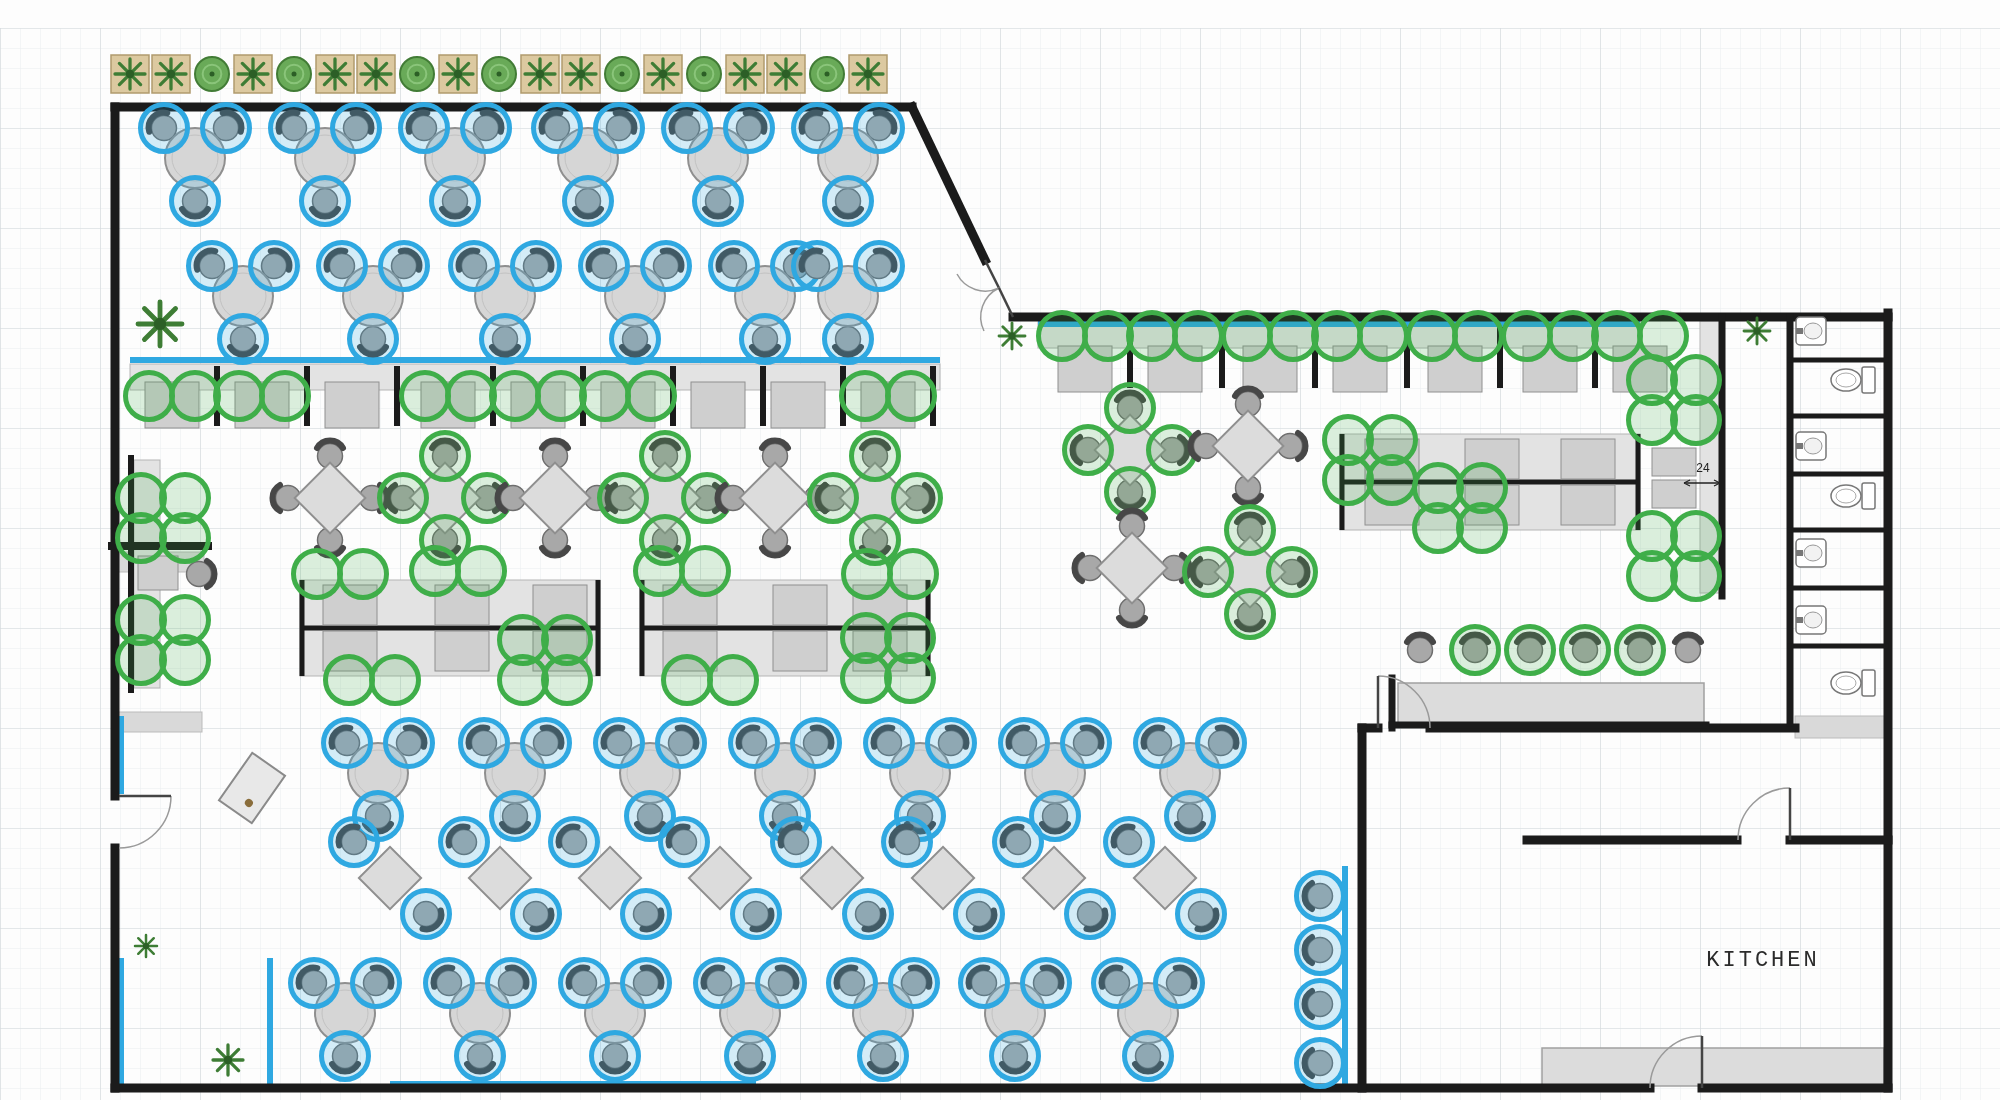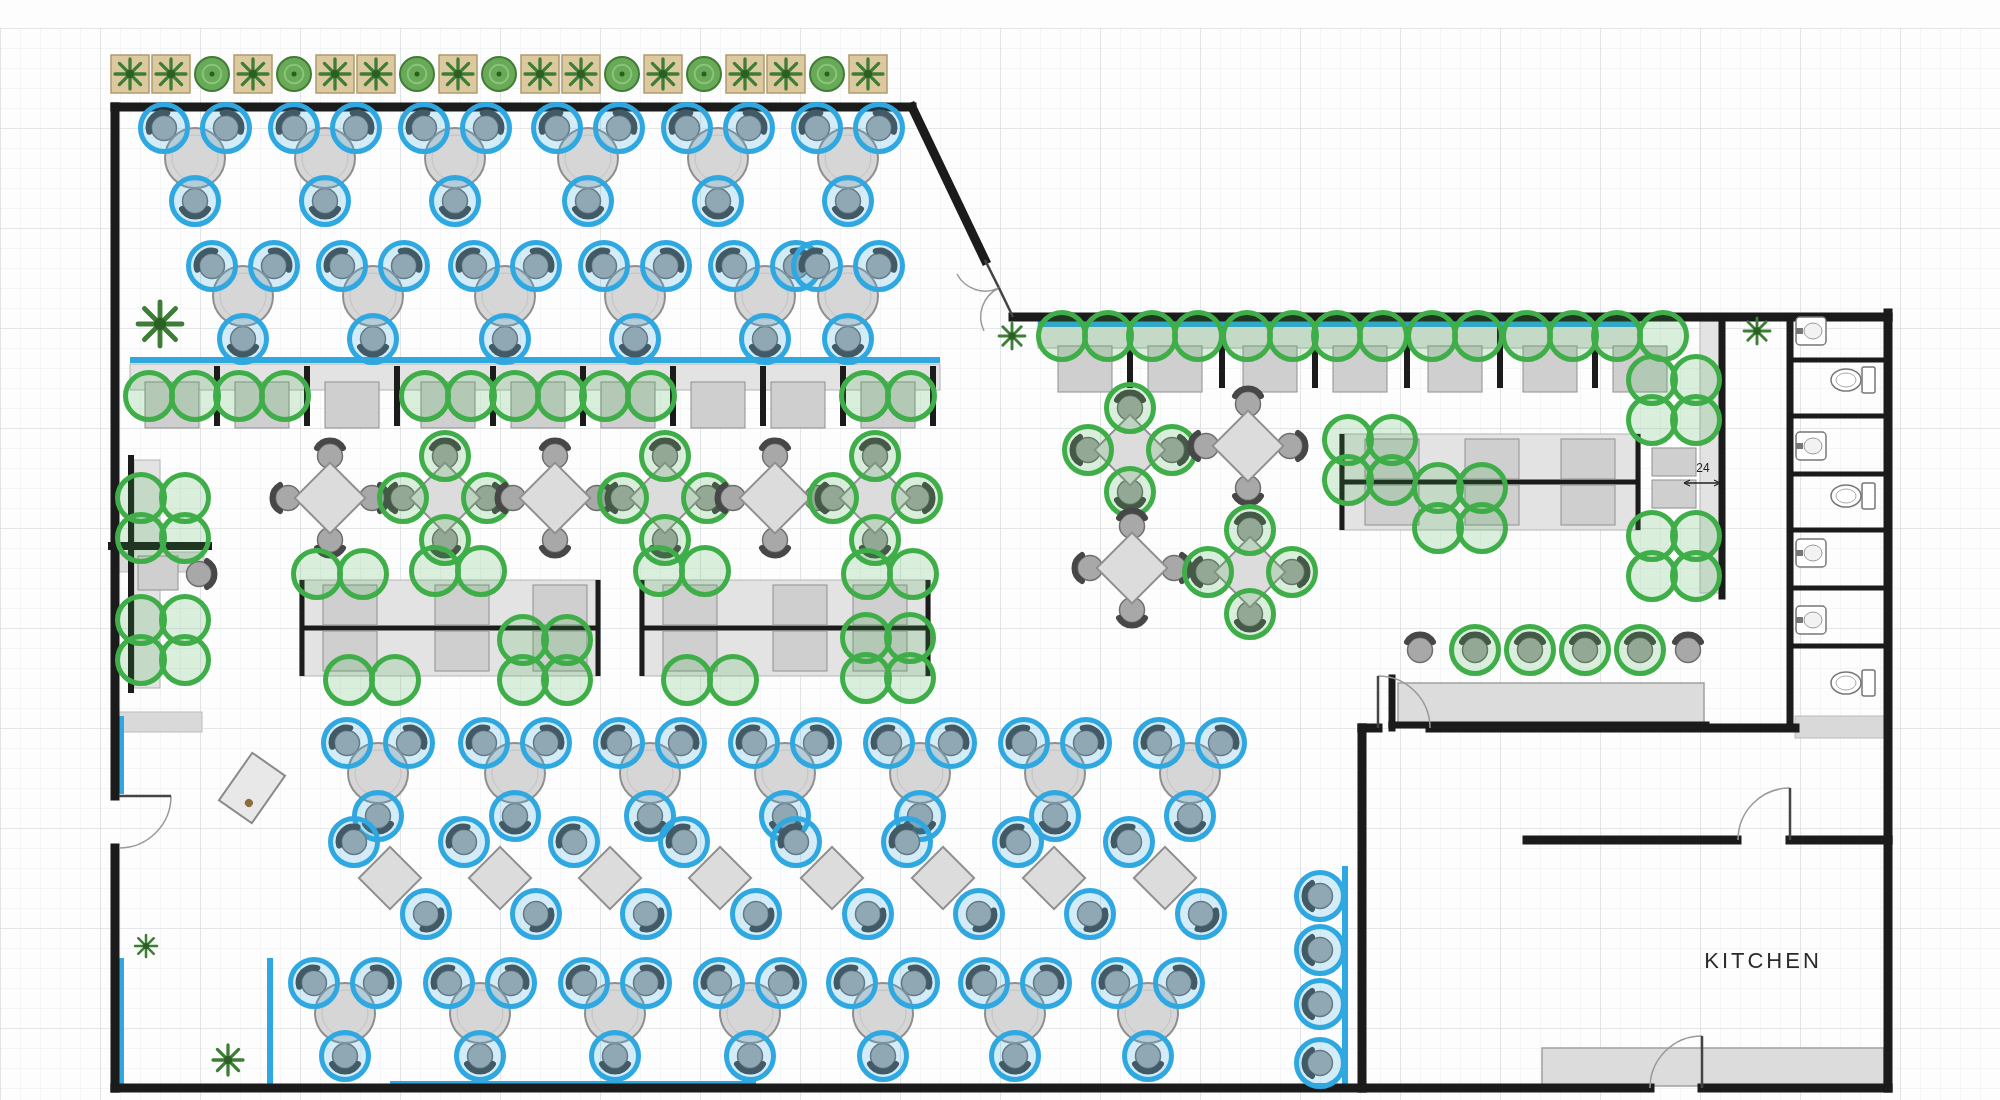--- a/index.html
+++ b/index.html
@@ -1,21 +1,21 @@
 <!DOCTYPE html>
 <html><head>
 <meta charset="utf-8">
 <style>
   html,body{margin:0;padding:0;background:#fdfdfd;}
   .canvas{position:relative;width:2000px;height:1100px;overflow:hidden;
           font-family:"Liberation Sans",sans-serif;margin-top:28px;}
   svg{display:block;}
   svg text{font-family:"Liberation Sans",sans-serif;}
   .kitchen-label{position:absolute;left:1688px;top:920px;width:150px;text-align:center;
-                 font-size:22px;letter-spacing:3px;color:#2b2b2b;}
+                 font-size:22px;letter-spacing:3px;color:#2b2b2b;font-family:Liberation Mono, monospace;}
 </style>
 </head>
 <body>
 
 <div class="canvas">
   <svg id="plan" width="2000" height="1100" viewBox="0 0 2000 1100">
       <defs>
         <pattern id="minorGrid" width="20" height="20" patternUnits="userSpaceOnUse">
           <path d="M 20 0 L 0 0 L 0 20" fill="none" stroke="#eaedef" stroke-width="1"></path>
         </pattern>

